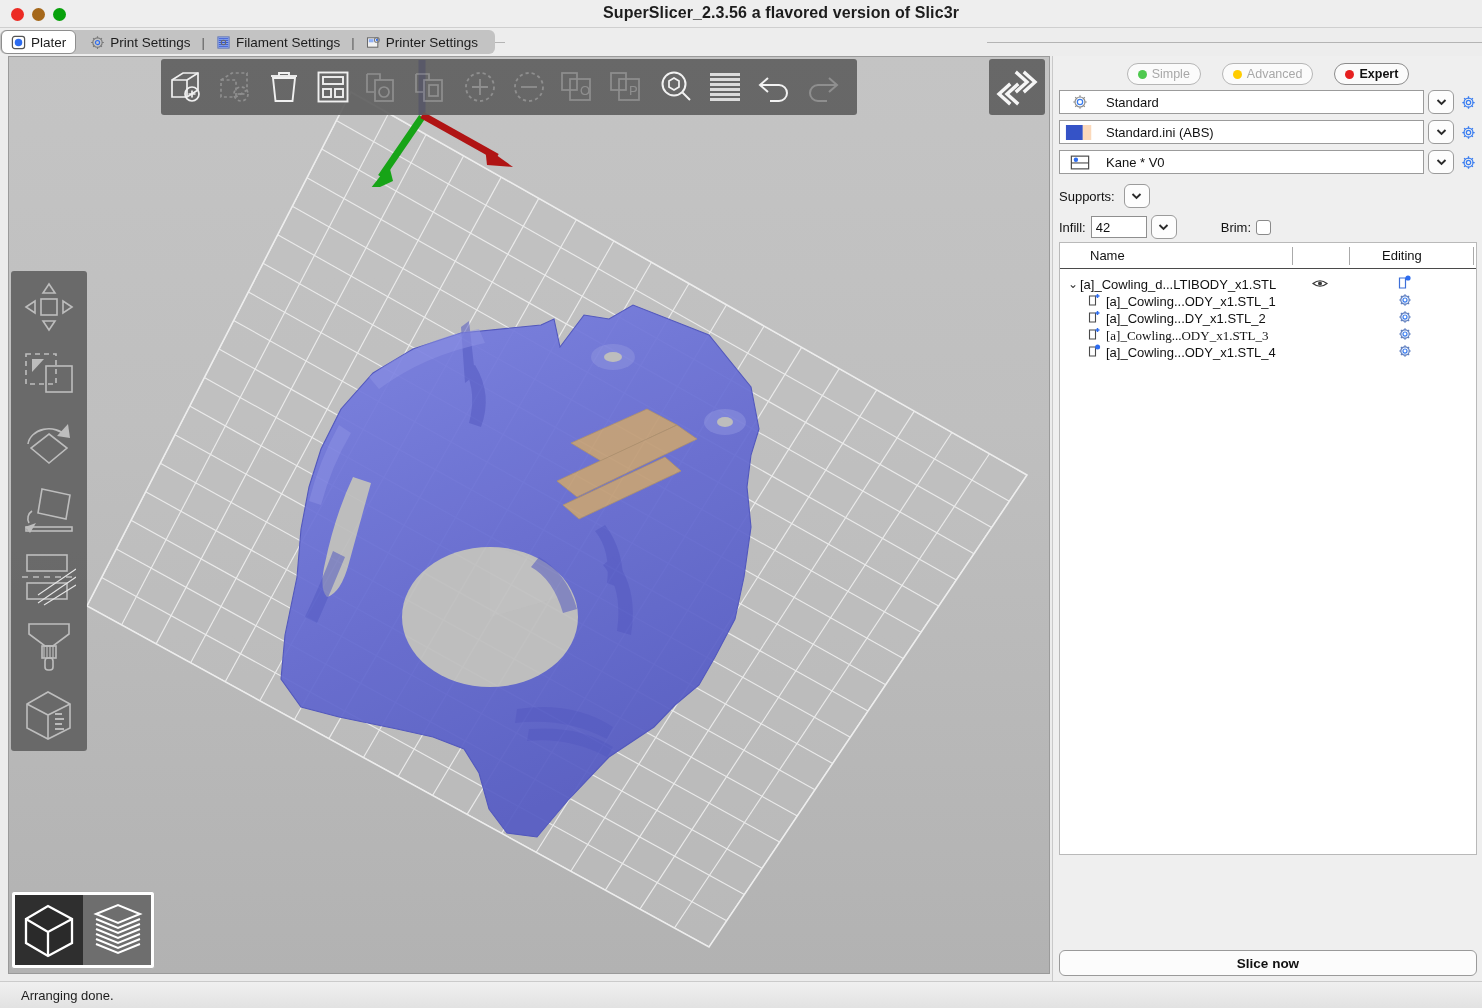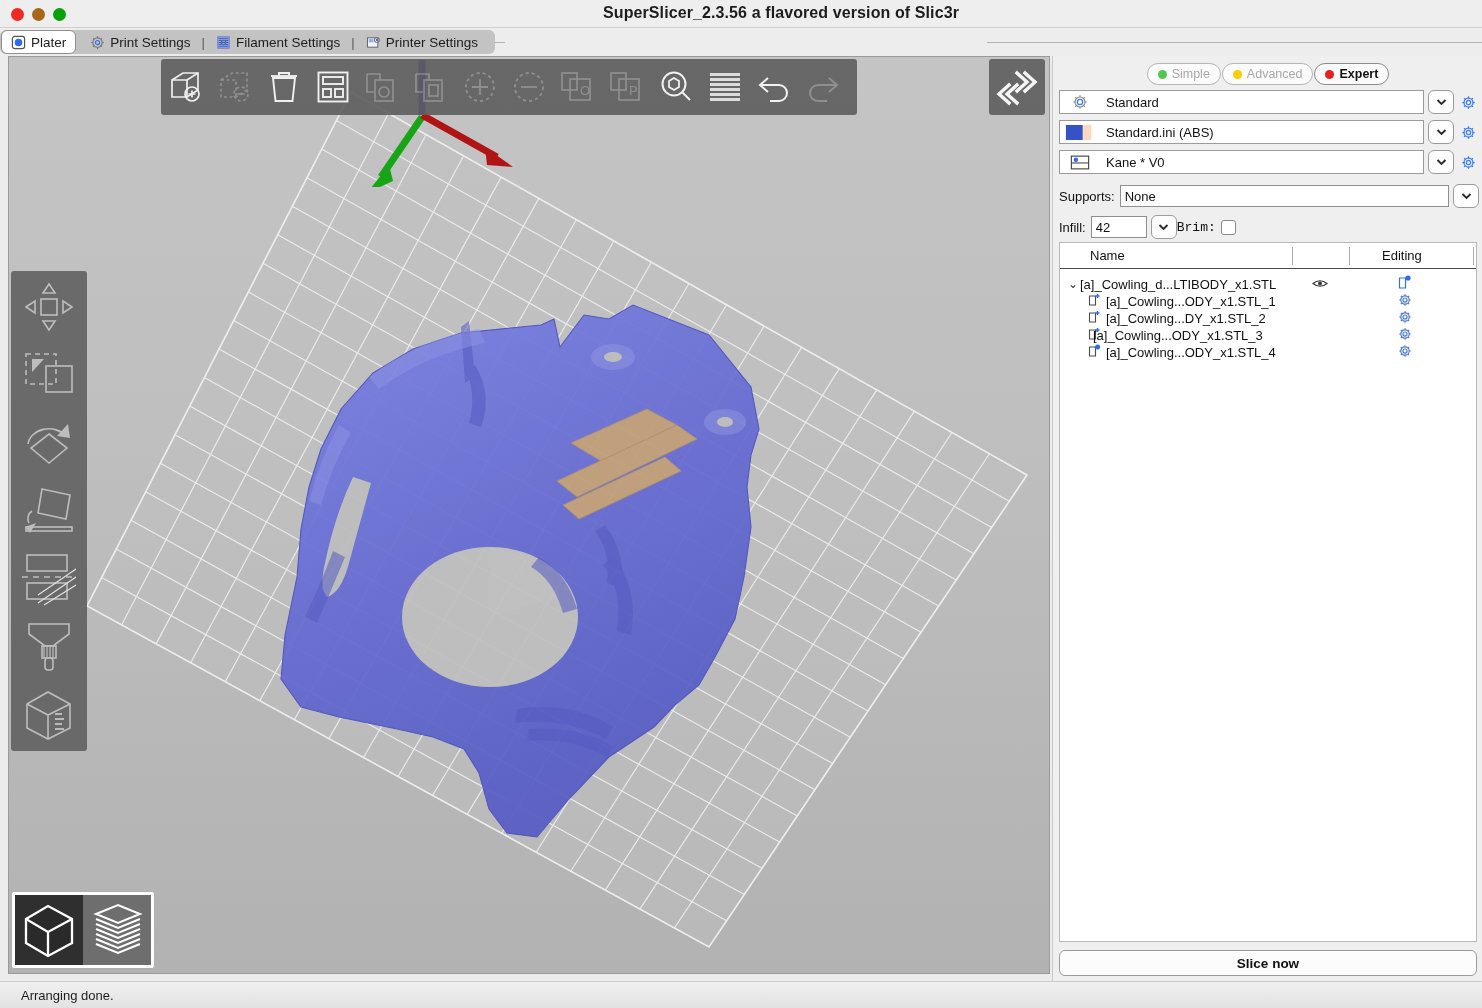--- a/index.html
+++ b/index.html
@@ -103,21 +103,21 @@
   .vbtn.unsel { background: #6e6e6e; }
 
   
   #sidebar {
     position: absolute; left: 1052px; top: 56px; width: 430px; height: 925px;
     background: #efefef;
     border-left: 1px solid #c9c9c9;
   }
   #modebar {
     position: absolute; left: 0; top: 5px; width: 430px; height: 26px;
-    display: flex; align-items: center; justify-content: center; gap: 1px;
+    display: flex; align-items: center; justify-content: center; gap: 21px;
   }
   .modebtn {
     display: flex; align-items: center; gap: 5px;
     border: 1px solid #b6b6b6; border-radius: 12px;
     background: #fbfbfb; height: 22px; padding: 0 10px;
     font-size: 12.5px; color: #a8a8a8;
   }
   .modebtn.active { color: #111; font-weight: bold; border-color: #8c8c8c; }
   .mdot { width: 9px; height: 9px; border-radius: 50%; display: inline-block; }
 
@@ -144,21 +144,21 @@
     height: 22px; background: #ffffff; border: 1px solid #8f8f8f;
     font-size: 13px; color: #111; display: flex; align-items: center; padding-left: 4px;
   }
   #infill-row { position: absolute; left: 6px; top: 158px; width: 420px; height: 26px; display: flex; align-items: center; }
   .checkbox {
     width: 15px; height: 15px; background: #fff; border: 1px solid #8a8a8a; border-radius: 3px;
   }
 
   
   #objlist {
-    position: absolute; left: 6px; top: 186px; width: 418px; height: 700px;
+    position: absolute; left: 6px; top: 186px; width: 418px; height: 613px;
     background: #ffffff; border: 1px solid #b9b9b9;
   }
   #objhead {
     height: 26px; border-bottom: 1px solid #4a4a4a; display: flex; align-items: center;
     font-size: 13px; color: #111; position: relative;
   }
   .colsep { position: absolute; top: 4px; width: 1px; height: 18px; background: #aaa; }
   .obj-row { height: 17px; display: flex; align-items: center; font-size: 13px; color: #111; position: relative; }
   .obj-name { position: absolute; white-space: nowrap; }
   .eye { position: absolute; left: 252px; }
@@ -689,37 +689,36 @@
           <circle cx="9" cy="9" r="5.4"></circle>
             <circle cx="9" cy="9" r="2.6"></circle>
           <path d="M9 1.6v2.4M9 14v2.4M1.6 9h2.4M14 9h2.4M3.7 3.7l1.7 1.7M12.6 12.6l1.7 1.7M14.3 3.7l-1.7 1.7M5.4 12.6l-1.7 1.7"></path>
         </g>
       </svg>
     </div>
   </div>
 
   <div id="supports-row">
     <span class="fieldlabel">Supports:</span>
-    <div class="textfield" style="flex:1;">None</div>
     <div class="dropbtn">
       <svg width="11" height="8" viewBox="0 0 11 8" fill="none" stroke="#2b2b2b" stroke-width="1.9">
           <path d="M1.5 2 L5.5 6 L9.5 2"></path>
         </svg>
     </div>
   </div>
 
   <div id="infill-row">
     <span class="fieldlabel">Infill:</span>
     <div class="textfield" style="width:56px;">42</div>
     <div class="dropbtn">
       <svg width="11" height="8" viewBox="0 0 11 8" fill="none" stroke="#2b2b2b" stroke-width="1.9">
           <path d="M1.5 2 L5.5 6 L9.5 2"></path>
         </svg>
     </div>
-    <span class="fieldlabel" style="font-family:Liberation Mono, monospace;">Brim:</span>
+    <span class="fieldlabel" style="margin-left:44px;">Brim:</span>
     <div class="checkbox"></div>
   </div>
 
   <div id="objlist">
     <div id="objhead">
       <span style="position:absolute;left:30px;">Name</span>
       <span class="colsep" style="left:232px;"></span>
       <span class="colsep" style="left:289px;"></span>
       <span style="position:absolute;left:322px;">Editing</span>
       <span class="colsep" style="left:413px;"></span>
@@ -780,21 +779,21 @@
       </span>
     </div>
 
     <div class="obj-row">
       <span style="position:absolute;left:28px;">
         <svg width="14" height="14" viewBox="0 0 14 14" fill="none">
           <path d="M1.5 3 h6 v9 h-6 Z" stroke="#4a4a4a" stroke-width="1.1"></path>
           <path d="M9.5 1 v4 M7.5 3 h4" stroke="#2d6cf0" stroke-width="1.5"></path>
         </svg>
       </span>
-      <span class="obj-name" style="left:33px;">[a]_Cowling...ODY_x1.STL_3</span>
+      <span class="obj-name" style="left:46px;font-family:Liberation Serif, serif;">[a]_Cowling...ODY_x1.STL_3</span>
       <span class="editcell">
         <svg viewBox="0 0 16 16" width="14" height="14">
           <g fill="none" stroke="#5f7fbf" stroke-width="1.4">
             <circle cx="8" cy="8" r="4.8"></circle>
               <circle cx="8" cy="8" r="2.3" stroke="#3b7ef0"></circle>
             <path d="M8 1.4v2.1M8 12.5v2.1M1.4 8h2.1M12.5 8h2.1M3.3 3.3l1.5 1.5M11.2 11.2l1.5 1.5M12.7 3.3l-1.5 1.5M4.8 11.2l-1.5 1.5"></path>
           </g>
         </svg>
       </span>
     </div>

